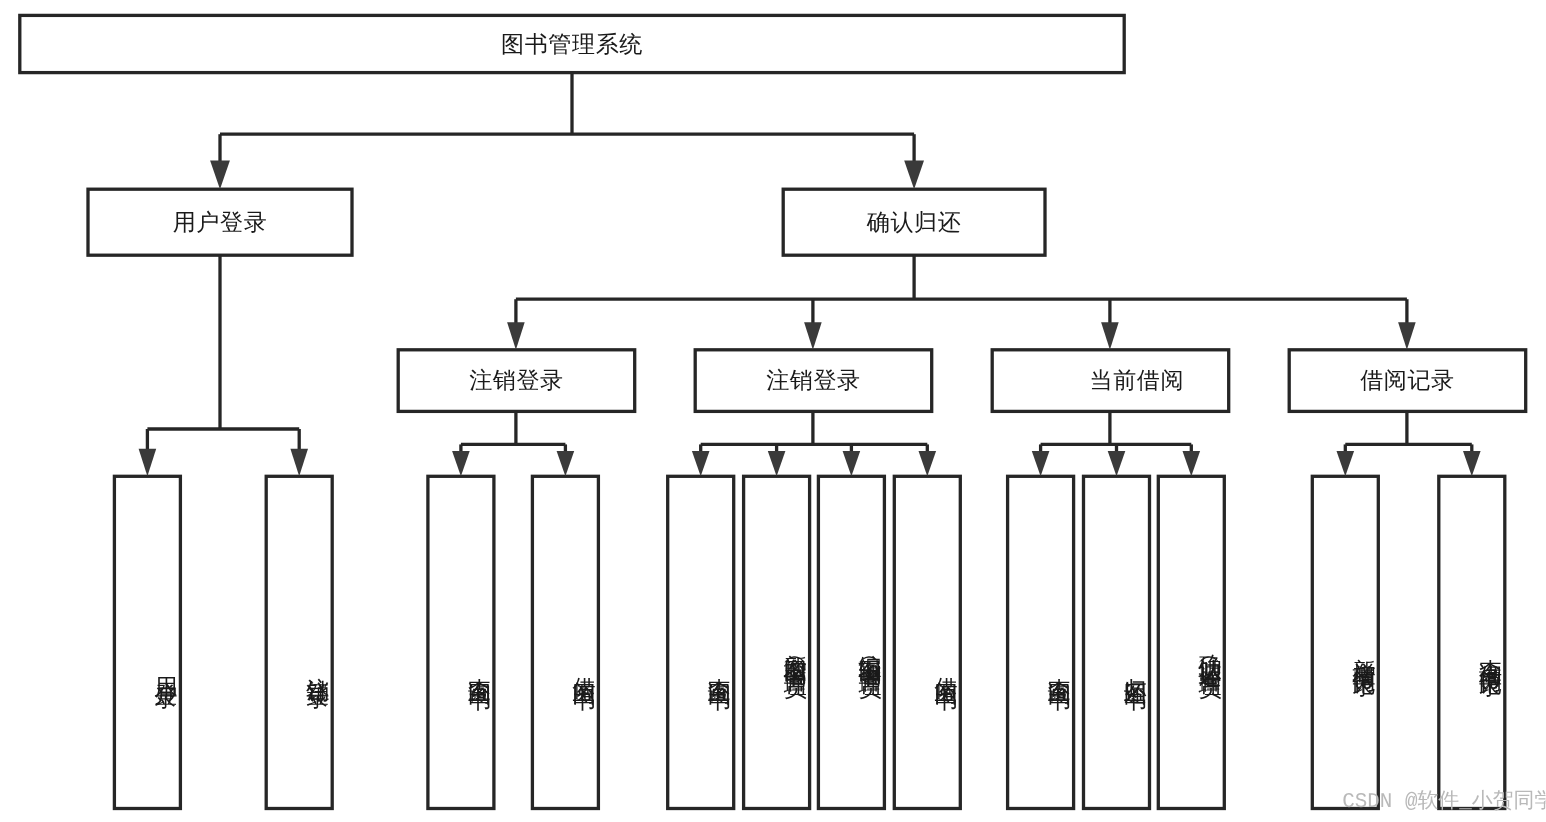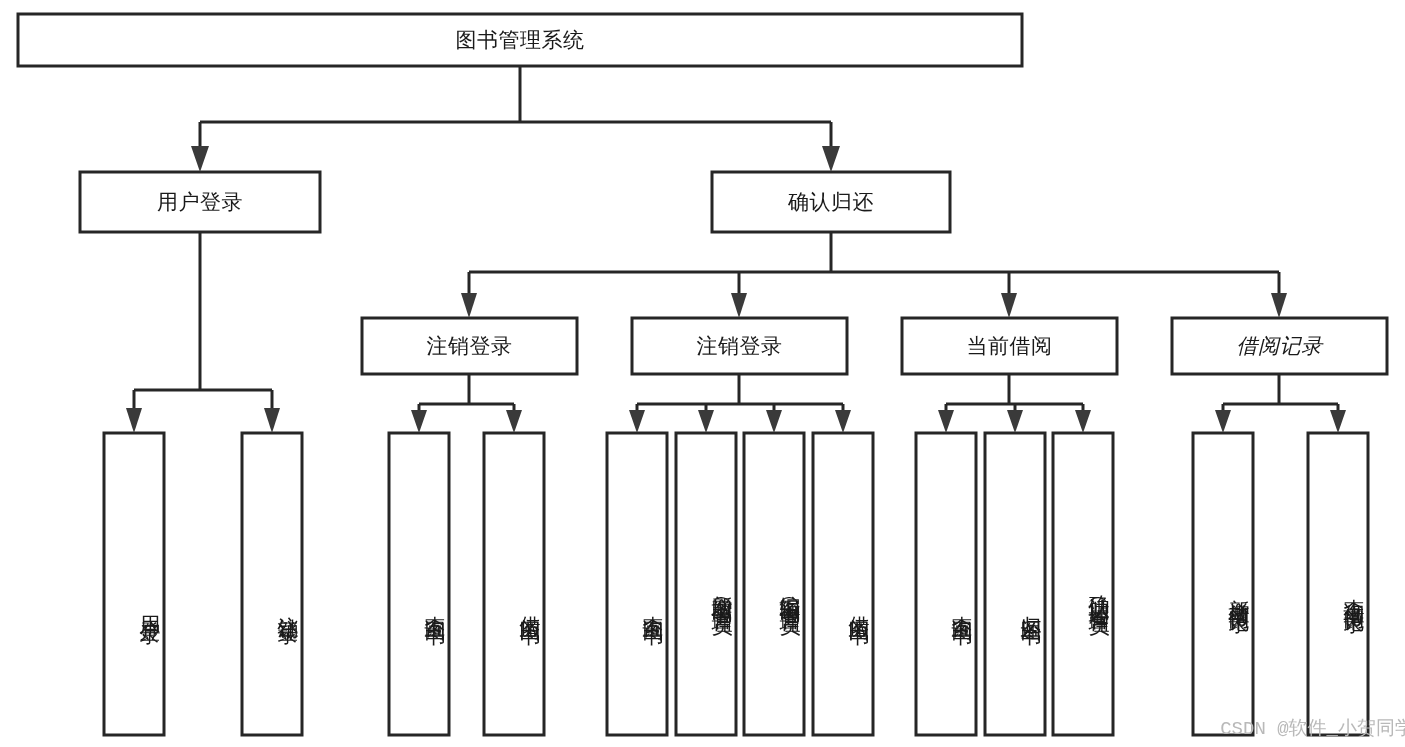--- a/index.html
+++ b/index.html
@@ -179,22 +179,22 @@
     <polygon class="arrowhead" points="1338,433 1330,410 1346,410"></polygon>
   </svg>
 
   <div class="node-label horiz" style="left:18px; top:14px; width:1004px; height:52px;">图书管理系统</div>
 
   <div class="node-label horiz" style="left:80px; top:172px; width:240px; height:60px;">用户登录</div>
   <div class="node-label horiz" style="left:712px; top:172px; width:238px; height:60px;">确认归还</div>
 
   <div class="node-label horiz" style="left:362px; top:318px; width:215px; height:56px;">注销登录</div>
   <div class="node-label horiz" style="left:632px; top:318px; width:215px; height:56px;">注销登录</div>
-  <div class="node-label horiz" style="left:902px; top:318px; width:215px; height:56px;">当前借阅</div>
-  <div class="node-label horiz" style="left:1172px; top:318px; width:215px; height:56px;font-style:italic;">借阅记录</div>
+  <div class="node-label horiz" style="left:926px; top:318px; width:215px; height:56px;">当前借阅</div>
+  <div class="node-label horiz" style="left:1172px; top:318px; width:215px; height:56px;">借阅记录</div>
 
   <div class="node-label vert pad-more" style="left:104px; top:433px; width:60px; height:302px;">用户登录</div>
   <div class="node-label vert pad-more" style="left:242px; top:433px; width:60px; height:302px;">注销登录</div>
 
   <div class="node-label vert pad-more" style="left:389px; top:433px; width:60px; height:302px;">查询图书</div>
   <div class="node-label vert pad-more" style="left:484px; top:433px; width:60px; height:302px;">借阅图书</div>
 
   <div class="node-label vert pad-more" style="left:607px; top:433px; width:60px; height:302px;">查询图书</div>
   <div class="node-label vert pad-top" style="left:676px; top:433px; width:60px; height:302px;">新增图书（管理员）</div>
   <div class="node-label vert pad-top" style="left:744px; top:433px; width:60px; height:302px;">编辑图书（管理员）</div>

